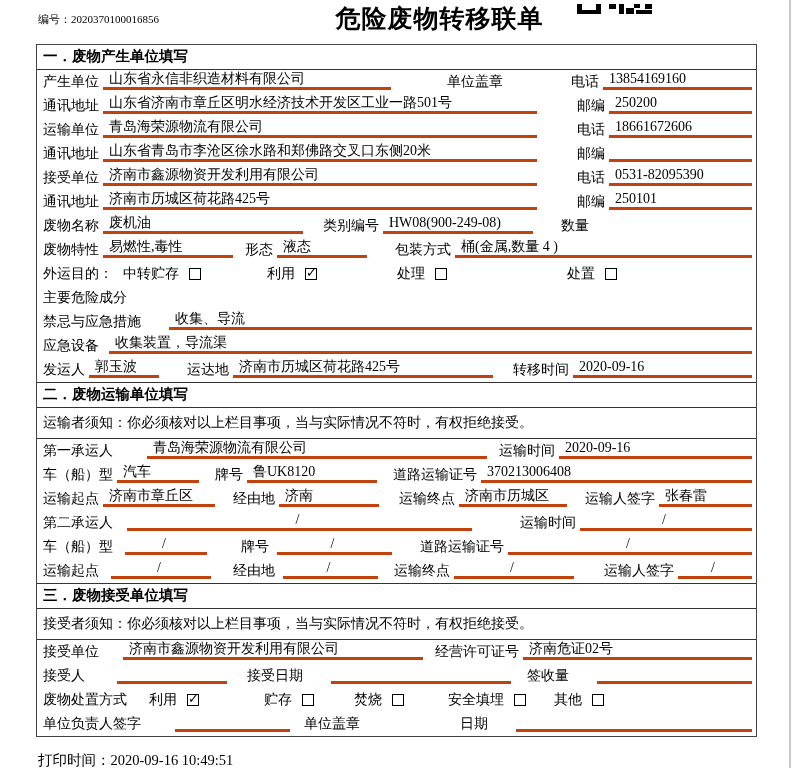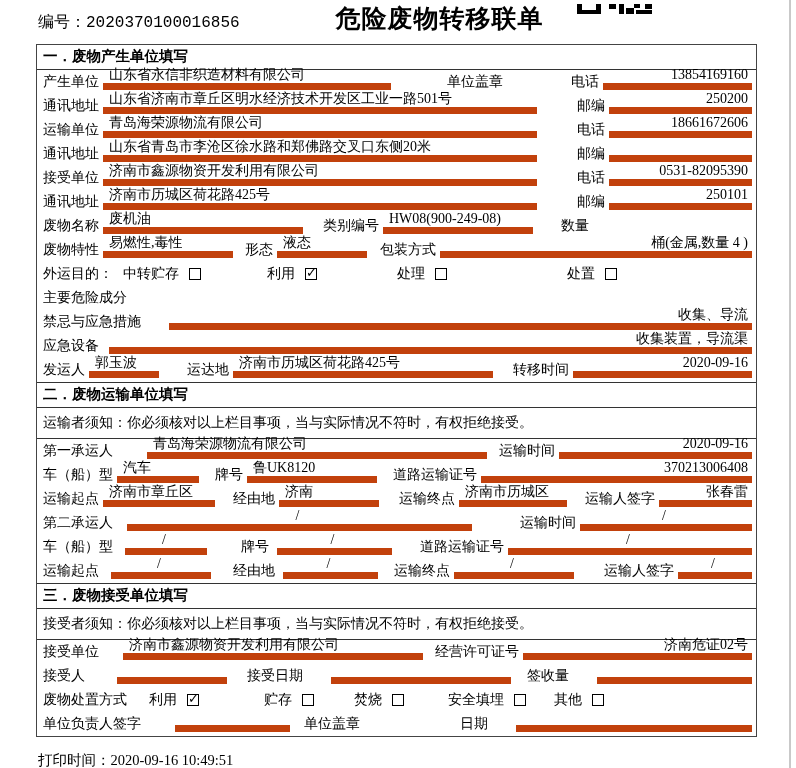--- a/index.html
+++ b/index.html
@@ -1,21 +1,21 @@
 <!DOCTYPE html>
 <html><head>
 <meta charset="utf-8">
 <style>
   html,body { margin:0; padding:0; }
   body {
     width:796px; height:768px; background:#ffffff; color:#000;
     font-family:"Liberation Serif","DejaVu Serif",serif;
     position:relative; overflow:hidden;
   }
-  .serial { position:absolute; left:38px; top:12px; font-size:16px; white-space:nowrap;font-family:Liberation Mono, monospace; }
+  .serial { position:absolute; left:38px; top:12px; font-size:11px; white-space:nowrap; }
   .doc-title {
     position:absolute; left:80px; top:2px; width:719px; text-align:center;
     font-size:25px; font-weight:bold; letter-spacing:1px;
     font-family:"Liberation Sans","DejaVu Sans",sans-serif;
   }
   .qr { position:absolute; left:577px; top:0; }
   .page-edge { position:absolute; left:789px; top:0; width:2px; height:768px; background:#c9c9c9; }
   .form-table {
     position:absolute; left:36px; top:44px; width:719px;
     border:1px solid #444; background:#fff;
@@ -26,24 +26,24 @@
     border-bottom:1px solid #333; line-height:17px;
   }
   .sec-title.mid { border-top:1px solid #333; }
   .notice { font-size:14px; padding:6px 8px 7px 6px; border-bottom:1px solid #333; line-height:17px; }
   .row {
     display:flex; align-items:flex-end; height:24px;
     padding:0 4px 4px 2px; font-size:14px; box-sizing:border-box; line-height:16px;
   }
   .lbl { white-space:nowrap; padding:0 4px; flex:none; }
   .field {
-    border-bottom:7px solid #c2410c; padding:0 4px 0 6px; white-space:nowrap;
+    border-bottom:3px solid #c2410c; padding:0 4px 0 6px; white-space:nowrap;
     flex:none; min-height:16px; box-sizing:border-box; overflow:hidden;
   }
-  .grow { flex:1 1 auto;text-align:right; }
+  .grow { flex:1 1 auto; }
   .ctr { text-align:center; padding-left:0; }
   .cb {
     flex:none; width:12px; height:12px; border:1px solid #000;
     margin:0 0 2px 6px; position:relative; box-sizing:border-box;
   }
   .cb.checked::after {
     content:"✓"; position:absolute; left:0px; top:-4px; font-size:13px; font-weight:bold;
     font-family:"DejaVu Sans","Liberation Sans",sans-serif;
   }
   .print-line { position:absolute; left:38px; top:751px; font-size:14.5px; white-space:nowrap; }
@@ -122,21 +122,21 @@
     <span class="lbl" style="margin-left:16px">类别编号</span>
     <span class="field" style="width:150px">HW08(900-249-08)</span>
     <span class="lbl" style="margin-left:24px">数量</span>
   </div>
 
   <div class="row">
     <span class="lbl">废物特性</span>
     <span class="field" style="width:130px">易燃性,毒性</span>
     <span class="lbl" style="margin-left:8px">形态</span>
     <span class="field" style="width:90px">液态</span>
-    <span class="lbl" style="margin-left:9px">包装方式</span>
+    <span class="lbl" style="margin-left:24px">包装方式</span>
     <span class="field grow">桶(金属,数量 4 )</span>
   </div>
 
   <div class="row">
     <span class="lbl">外运目的：</span>
     <span class="lbl" style="margin-left:2px">中转贮存</span>
     <span class="cb"></span>
     <span class="lbl" style="margin-left:62px">利用</span>
     <span class="cb checked"></span>
     <span class="lbl" style="margin-left:76px">处理</span>

